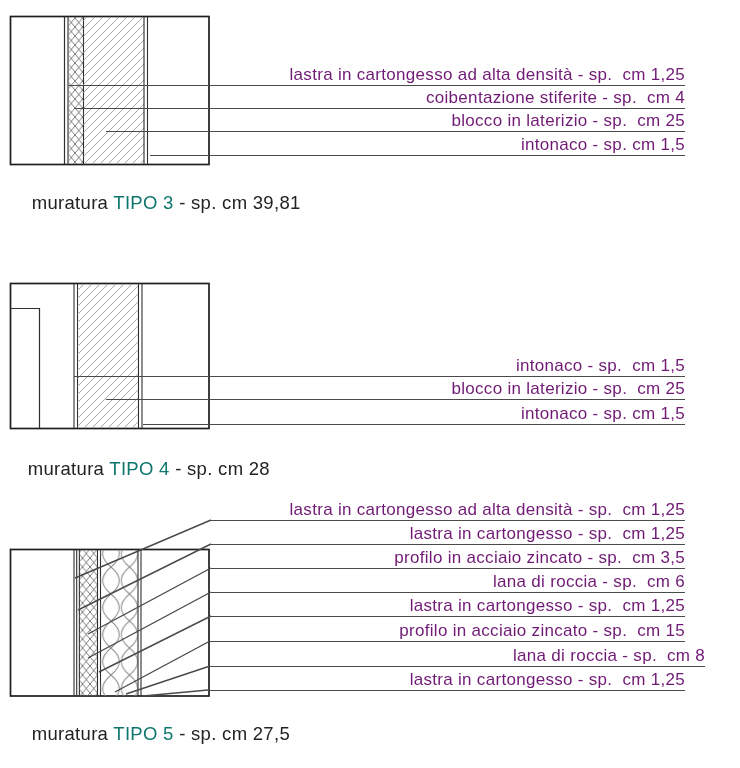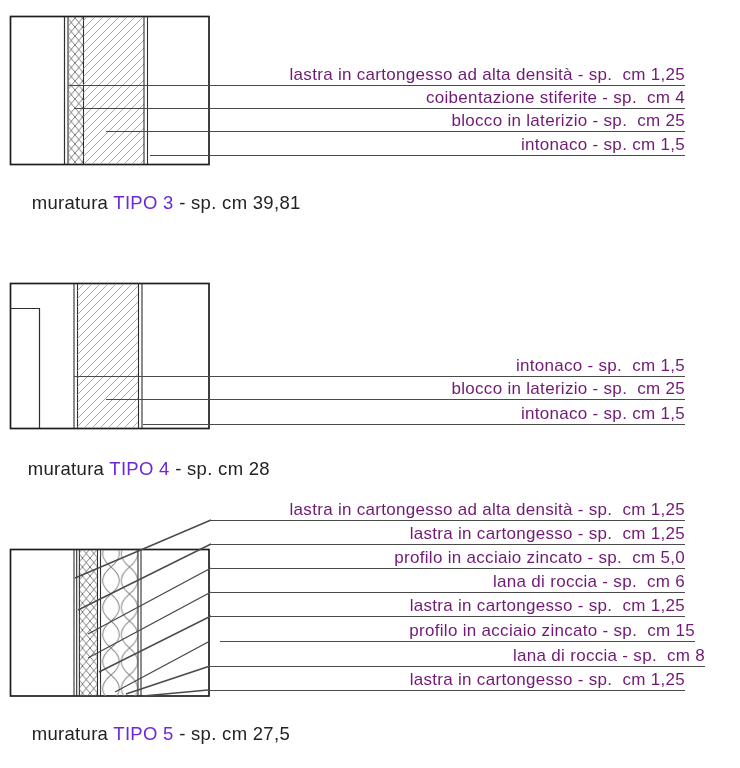--- a/index.html
+++ b/index.html
@@ -22,21 +22,21 @@
     color:#701a75;
     white-space:pre;
   }
   .cap{
     position:absolute;
     font-size:18.5px;
     letter-spacing:0.3px;
     color:#222222;
     white-space:pre;
   }
-  .cap .red{color:#6d28d9;}
+  .cap .red{color:#0f766e;}
 </style>
 </head>
 <body>
 
 <div id="stage">
 
   <svg width="740" height="768" viewBox="0 0 740 768">
     <defs>
 
       <pattern id="h45" width="8" height="8" patternUnits="userSpaceOnUse">
@@ -110,24 +110,24 @@
   <div class="lbl" style="left:74px;  top:356px; width:611px;">intonaco - sp.  cm 1,5</div>
   <div class="lbl" style="left:106px; top:379px; width:579px;">blocco in laterizio - sp.  cm 25</div>
   <div class="lbl" style="left:143px; top:404px; width:542px;">intonaco - sp. cm 1,5</div>
 
   <div class="cap" style="left:6px; top:436px;">
     <span>muratura </span><span class="red">TIPO 4</span><span> - sp. cm 28</span>
   </div>
 
   <div class="lbl" style="left:211px; top:500px; width:474px;">lastra in cartongesso ad alta densità - sp.  cm 1,25</div>
   <div class="lbl" style="left:211px; top:524px; width:474px;">lastra in cartongesso - sp.  cm 1,25</div>
-  <div class="lbl" style="left:211px; top:548px; width:474px;">profilo in acciaio zincato - sp.  cm 5,0</div>
+  <div class="lbl" style="left:211px; top:548px; width:474px;">profilo in acciaio zincato - sp.  cm 3,5</div>
   <div class="lbl" style="left:211px; top:572px; width:474px;">lana di roccia - sp.  cm 6</div>
   <div class="lbl" style="left:211px; top:596px; width:474px;">lastra in cartongesso - sp.  cm 1,25</div>
-  <div class="lbl" style="left:220px; top:621px; width:475px;">profilo in acciaio zincato - sp.  cm 15</div>
+  <div class="lbl" style="left:210px; top:621px; width:475px;">profilo in acciaio zincato - sp.  cm 15</div>
   <div class="lbl" style="left:210px; top:646px; width:475px;padding-left:20px;">lana di roccia - sp.  cm 8</div>
   <div class="lbl" style="left:208px; top:670px; width:477px;">lastra in cartongesso - sp.  cm 1,25</div>
 
   <div class="cap" style="left:10px; top:701px;text-align:right;">
     <span>muratura </span><span class="red">TIPO 5</span><span> - sp. cm 27,5</span>
   </div>
 
 </div>
 
 </body></html>

